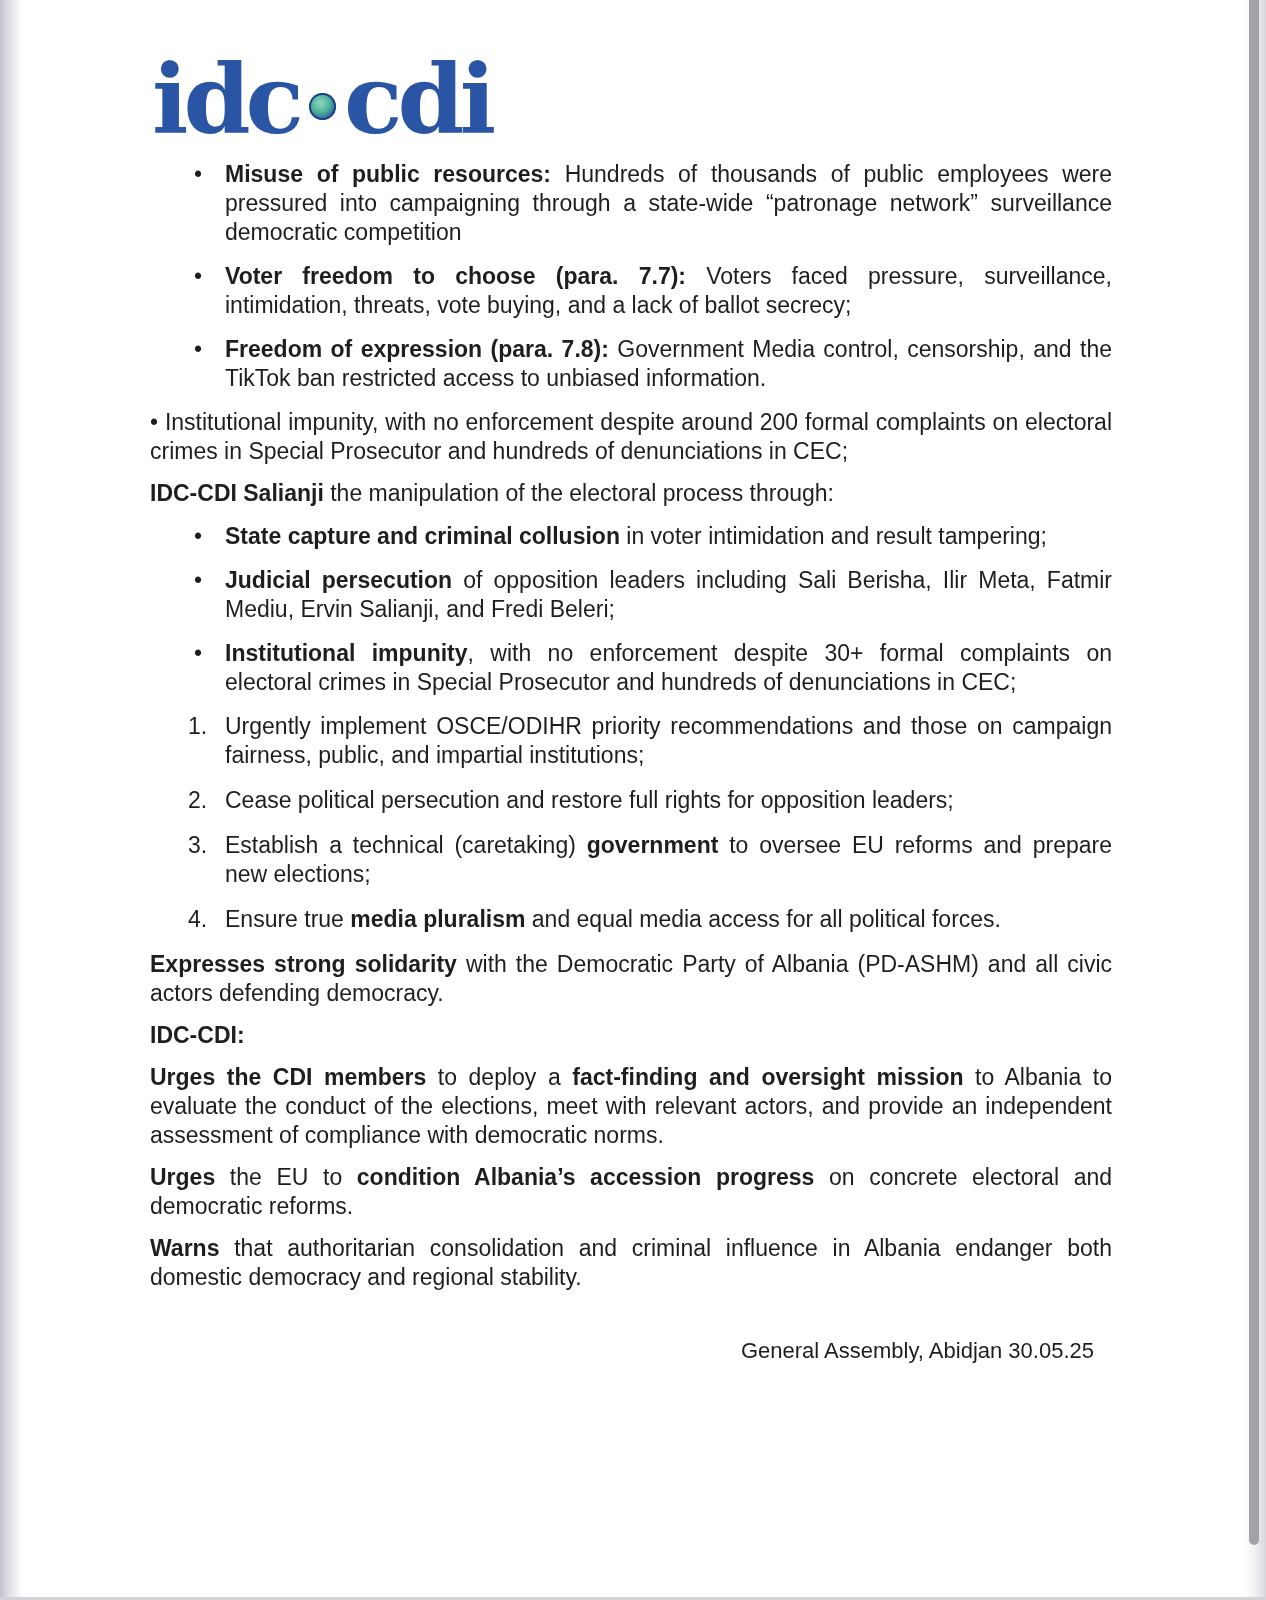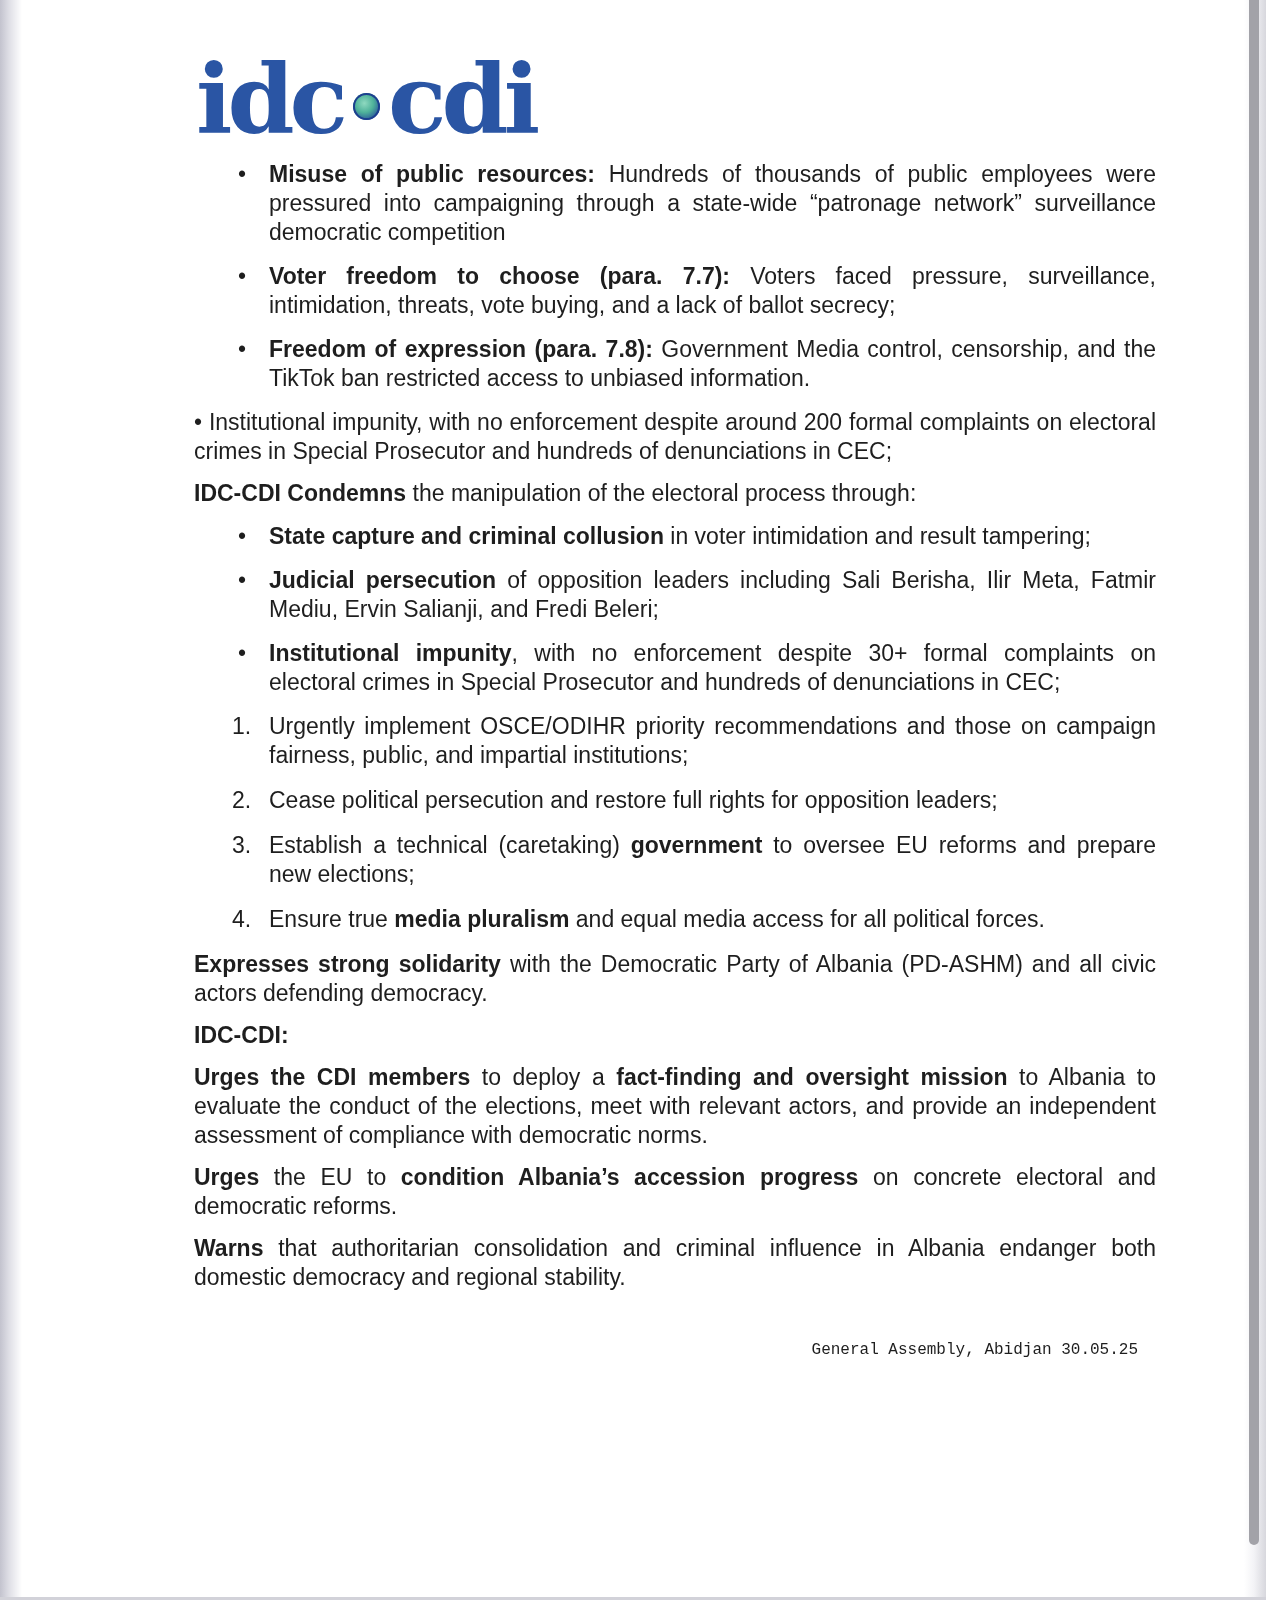--- a/index.html
+++ b/index.html
@@ -28,21 +28,20 @@
   .edge-bottom {
     position: absolute; left: 0; right: 0; bottom: 0; height: 3px;
     background: #d2d2d9;
   }
 
   
   .doc {
     position: absolute; left: 150px; top: 40px; width: 962px;
     font-size: 23px; line-height: 29px;
     text-align: justify;
-    margin-left: 44px;
   }
 
   .logo {
     font-family: "DejaVu Serif", "Liberation Serif", serif;
     font-weight: bold;
     font-size: 96px;
     letter-spacing: -5px;
     line-height: 92px;
     margin: 14px 0 14px 2px;
     text-align: left;
@@ -65,22 +64,21 @@
   ul.blist .bdot { position: absolute; left: 44px; top: 0; }
 
   ol.nlist { list-style: none; margin: 14px 0; padding: 0; }
   ol.nlist li { position: relative; padding-left: 75px; margin-bottom: 16px; }
   ol.nlist .nmark { position: absolute; left: 38px; top: 0; }
 
   .signature {
     text-align: right;
     margin-top: 44px;
     padding-right: 18px;
-    font-size: 16px;
-    font-family: Liberation Mono, monospace;
+    font-size: 22px;
   }
 
   b { font-weight: bold; }
 </style>
 </head>
 <body style="color: rgb(30, 30, 30);">
 
 <div class="edge-left"></div>
 <div class="edge-right">
   <div class="scroll-thumb"></div>
@@ -91,21 +89,21 @@
   <div class="logo" style="color: rgb(42, 85, 164);">
     <span>idc</span><span class="globe"></span><span>cdi</span>
   </div>
   <div>
       <ul class="blist">
         <li><span class="bdot">•</span><b>Misuse of public resources:</b><span> Hundreds of thousands of public employees were pressured into campaigning through a state-wide “patronage network” surveillance democratic competition</span></li>
         <li><span class="bdot">•</span><b>Voter freedom to choose (para. 7.7):</b><span> Voters faced pressure, surveillance, intimidation, threats, vote buying, and a lack of ballot secrecy;</span></li>
         <li><span class="bdot">•</span><b>Freedom of expression (para. 7.8):</b><span> Government Media control, censorship, and the TikTok ban restricted access to unbiased information.</span></li>
       </ul>
       <p class="para"><span>• Institutional impunity, with no enforcement despite around 200 formal complaints on electoral crimes in Special Prosecutor and hundreds of denunciations in CEC;</span></p>
-      <p class="para"><b>IDC-CDI Condemns</b><span> the manipulation of the electoral process through:</span></p>
+      <p class="para"><b>IDC-CDI Salianji</b><span> the manipulation of the electoral process through:</span></p>
       <ul class="blist">
         <li><span class="bdot">•</span><b>State capture and criminal collusion</b><span> in voter intimidation and result tampering;</span></li>
         <li><span class="bdot">•</span><b>Judicial persecution</b><span> of opposition leaders including Sali Berisha, Ilir Meta, Fatmir Mediu, Ervin Salianji, and Fredi Beleri;</span></li>
         <li><span class="bdot">•</span><b>Institutional impunity</b><span>, with no enforcement despite 30+ formal complaints on electoral crimes in Special Prosecutor and hundreds of denunciations in CEC;</span></li>
       </ul>
       <ol class="nlist">
         <li><span class="nmark">1.</span><span>Urgently implement OSCE/ODIHR priority recommendations and those on campaign fairness, public, and impartial institutions;</span></li>
         <li><span class="nmark">2.</span><span>Cease political persecution and restore full rights for opposition leaders;</span></li>
         <li><span class="nmark">3.</span><span>Establish a technical (caretaking) </span><b>government</b><span> to oversee EU reforms and prepare new elections;</span></li>
         <li><span class="nmark">4.</span><span>Ensure true </span><b>media pluralism</b><span> and equal media access for all political forces.</span></li>

